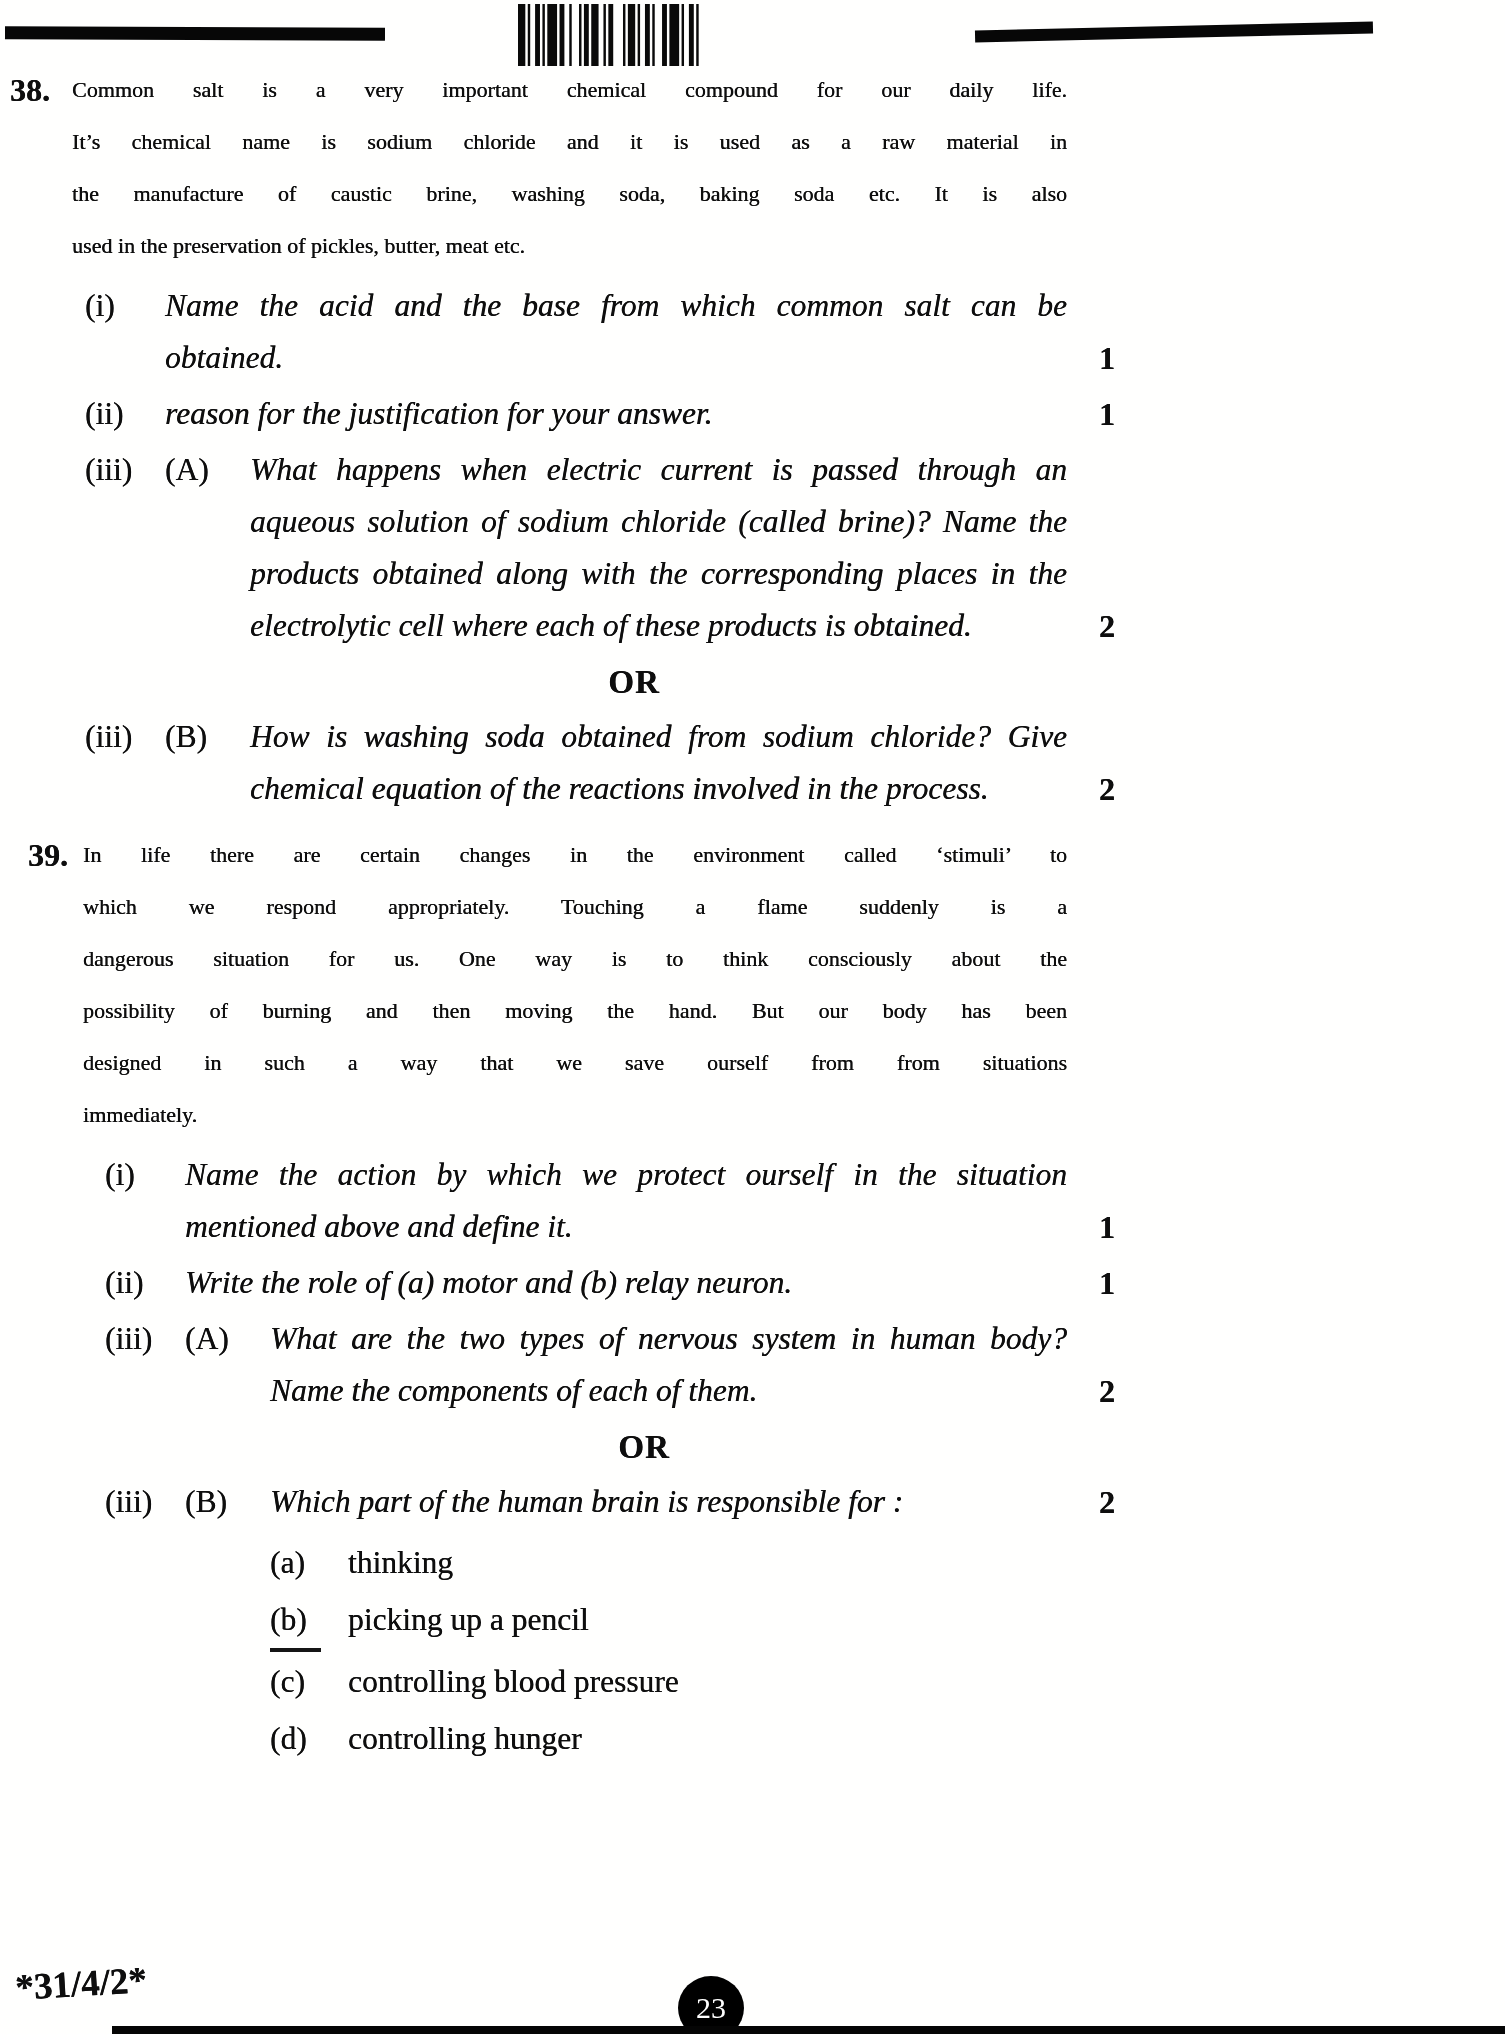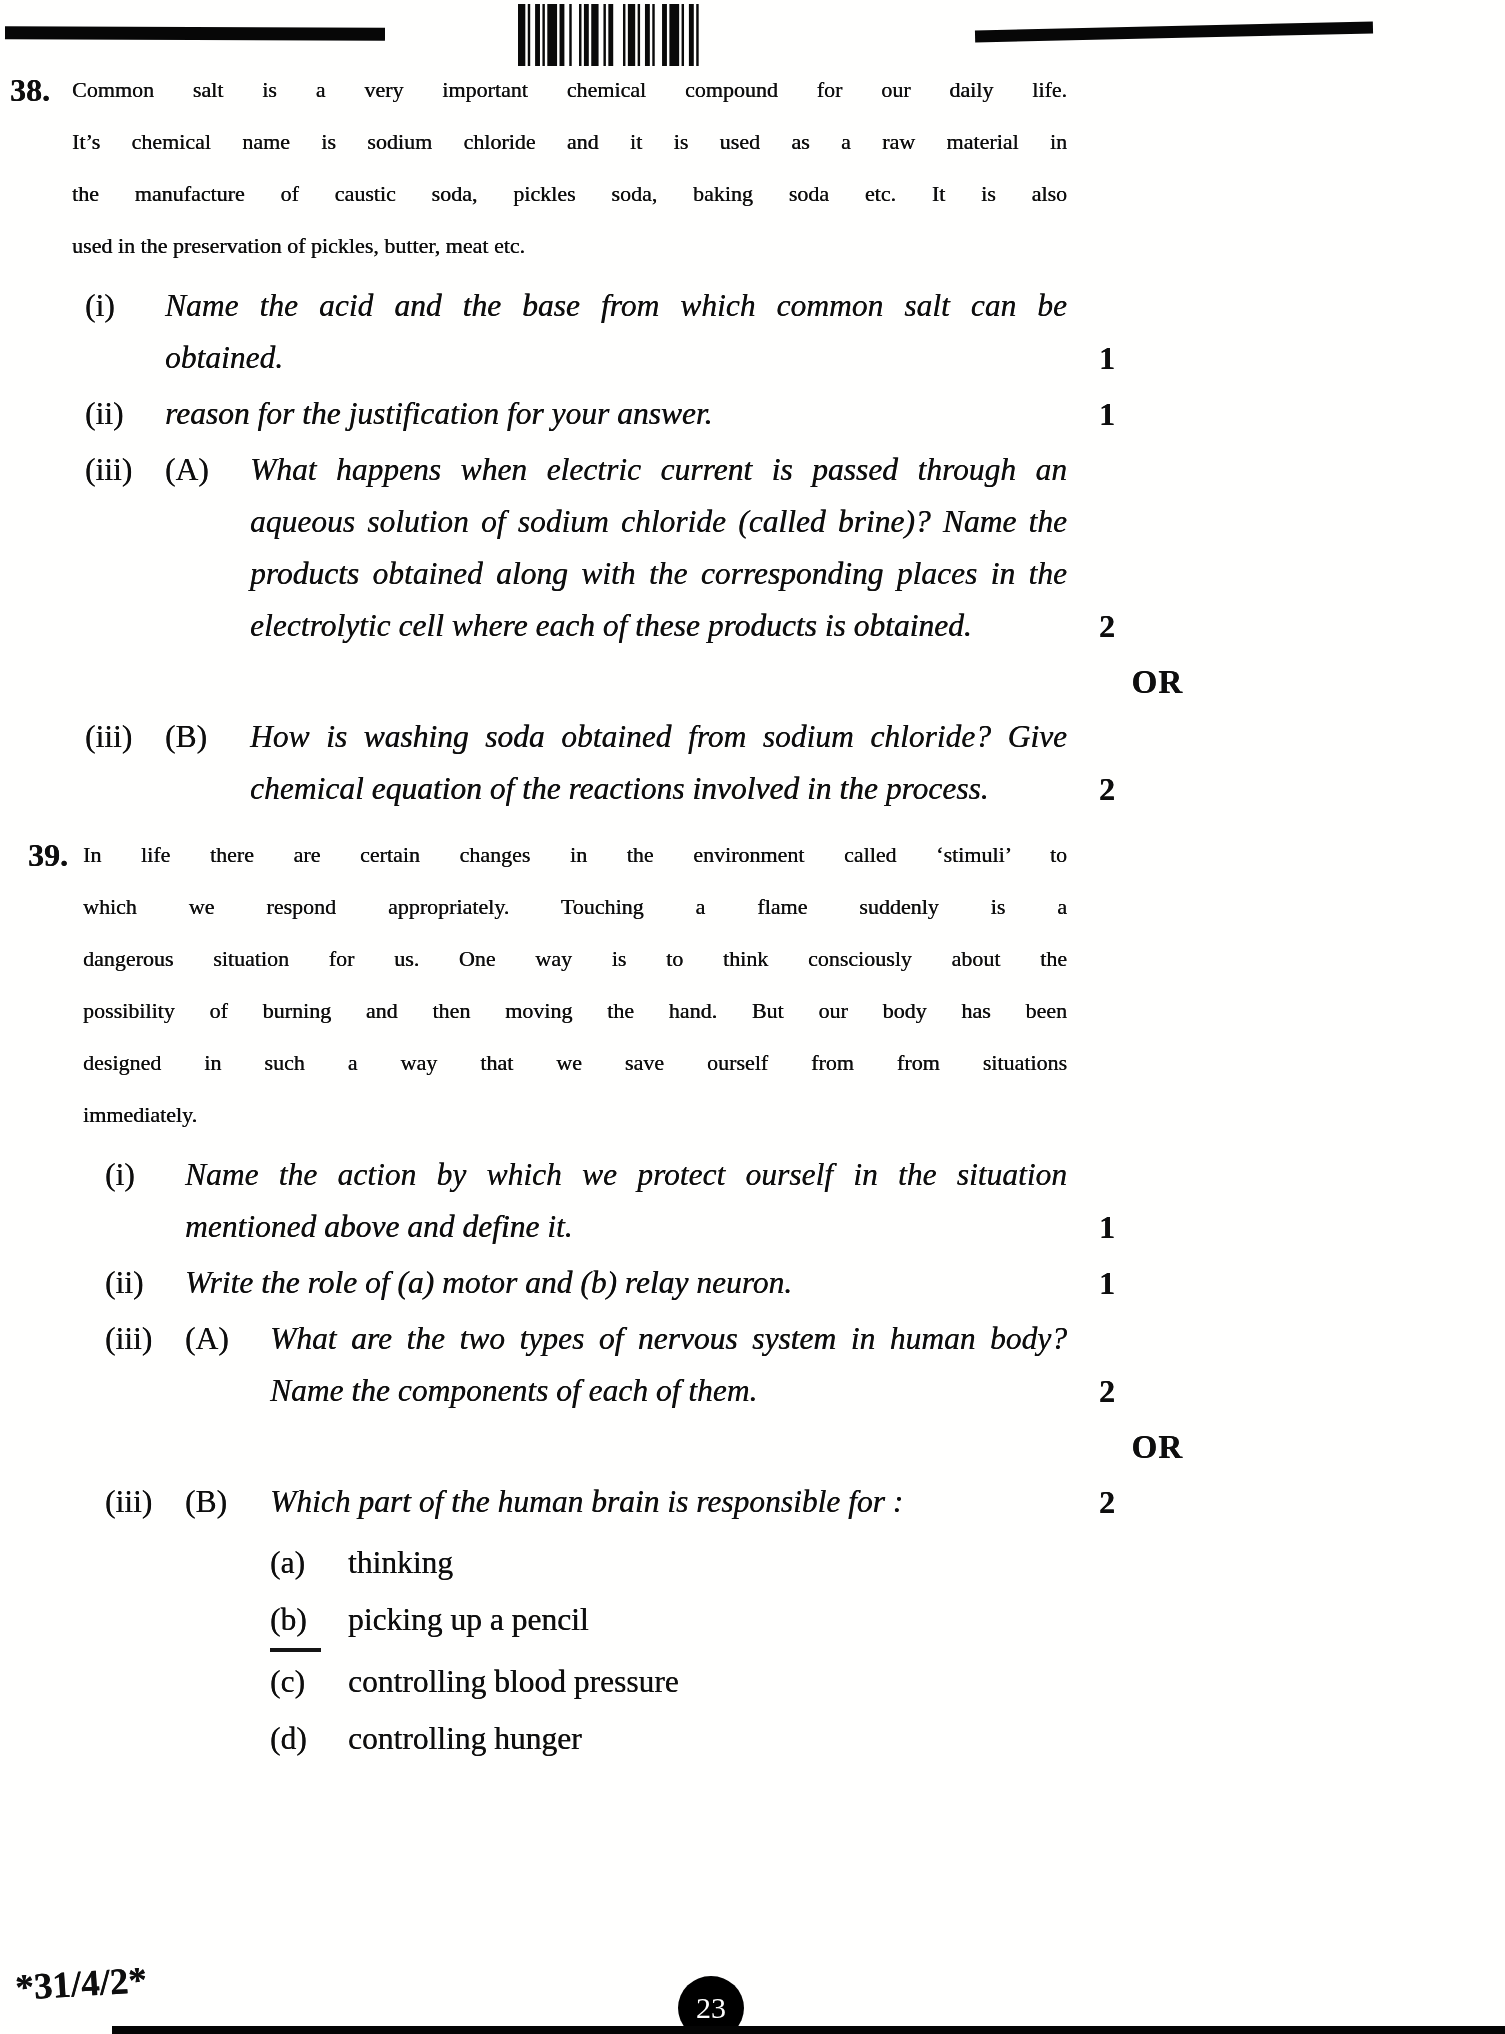--- a/index.html
+++ b/index.html
@@ -32,21 +32,21 @@
   .q39 .q-parts { padding-left:105px; }
   .part { display:flex; padding-right:115px; margin-top:4px; }
   .p-label    { flex:0 0 80px; font-size:31.5px; line-height:52px; }
   .p-sublabel { flex:0 0 85px; font-size:31.5px; line-height:52px; }
   .p-body { flex:1; min-width:0; }
   .p-text { font-size:31.5px; line-height:52px;font-style:italic; }
   .p-marks { flex:0 0 80px; text-align:center; align-self:flex-end;
              font-size:32px; font-weight:bold; line-height:52px; }
   .part.has-options .p-marks { align-self:flex-start; }
 
-  .or-sep { font-weight:bold; font-size:33px; text-align:right;
+  .or-sep { font-weight:bold; font-size:33px; text-align:center;
             padding-right:79px; margin:12px 0 10px 0; letter-spacing:1px; }
 
   .options { margin-top:8px; }
   .option { display:flex; font-size:31.5px; line-height:54px; margin-top:3px; }
   .opt-label { flex:0 0 78px; }
   .opt-label .ul { display:inline-block; }
   .opt-label.underlined .ul { border-bottom:4px solid #151515; padding-right:14px; padding-bottom:1px; }
 
   
   .footer-code { position:absolute; left:14px; top:1966px; font-size:37px; font-weight:bold;
@@ -87,21 +87,21 @@
       </svg></div>
   <div class="corner-bar right"></div>
 
   <div id="content">
       <div class="question q38">
         <div class="q-head">
           <span class="q-num">38.</span>
           <div class="q-intro">
             <div class="line">Common salt is a very important chemical compound for our daily life.</div>
             <div class="line">It’s chemical name is sodium chloride and it is used as a raw material in</div>
-            <div class="line">the manufacture of caustic soda, pickles soda, baking soda etc. It is also</div>
+            <div class="line">the manufacture of caustic brine, washing soda, baking soda etc. It is also</div>
             <div class="line">used in the preservation of pickles, butter, meat etc.</div>
           </div>
         </div>
         <div class="q-parts">
           <div class="part">
             <span class="p-label">(i)</span>
             <div class="p-body">
               <div class="p-text">
                 <div class="line">Name the acid and the base from which common salt can be</div>
                 <div class="line">obtained.</div>

